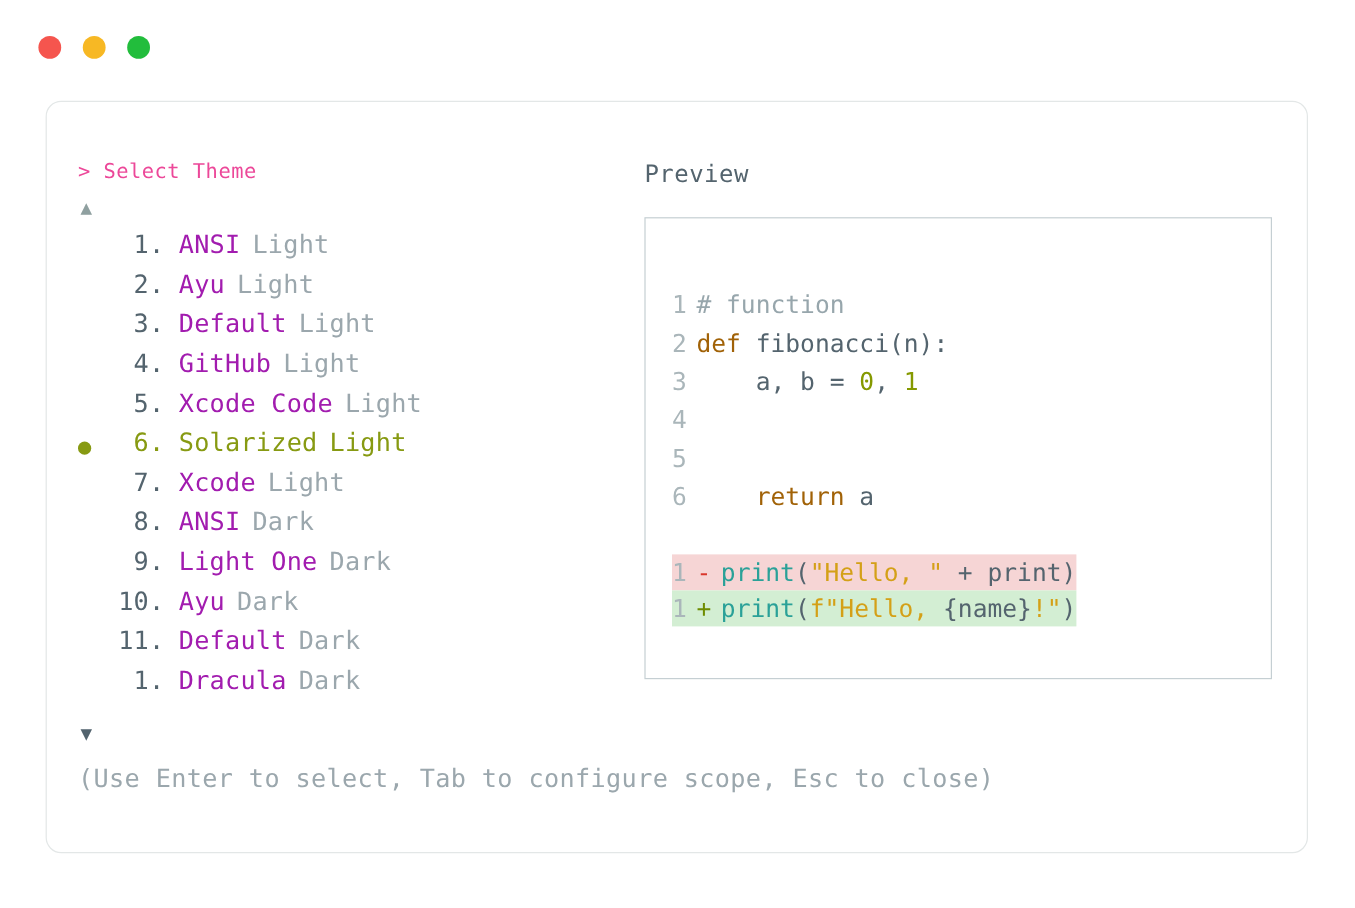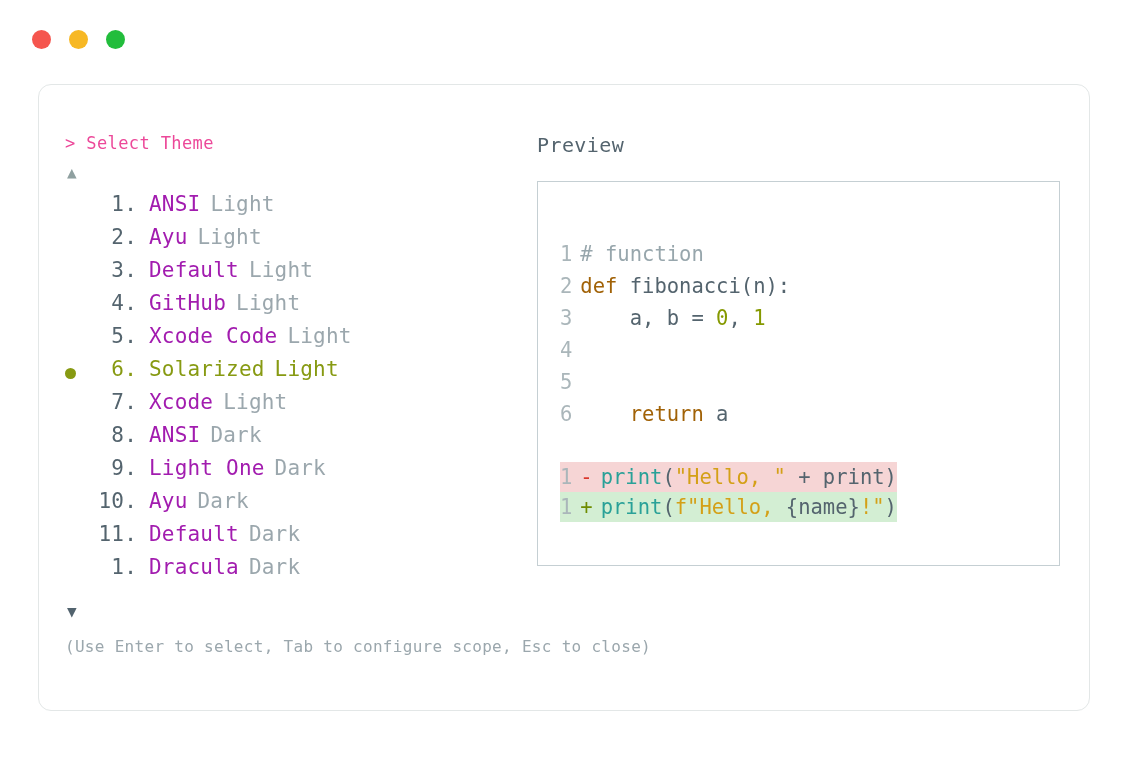--- a/index.html
+++ b/index.html
@@ -111,21 +111,21 @@
   .name-cell { color: #a21caf; padding-left: 12px; }
   .variant-cell { color: #9ba7ad; padding-left: 10px; }
   .theme-row.selected .num-cell,
   .theme-row.selected .name-cell,
   .theme-row.selected .variant-cell { color: #879a12; }
 
   .hint {
     position: absolute;
     left: 26px;
     top: 552px;
-    font-size: 16px;
+    font-size: 21px;
     color: #9ba7ad;
     letter-spacing: 0.3px;
     white-space: pre;
   }
 
   
   .right-col {
     position: absolute;
     left: 498px;
     top: 48px;

